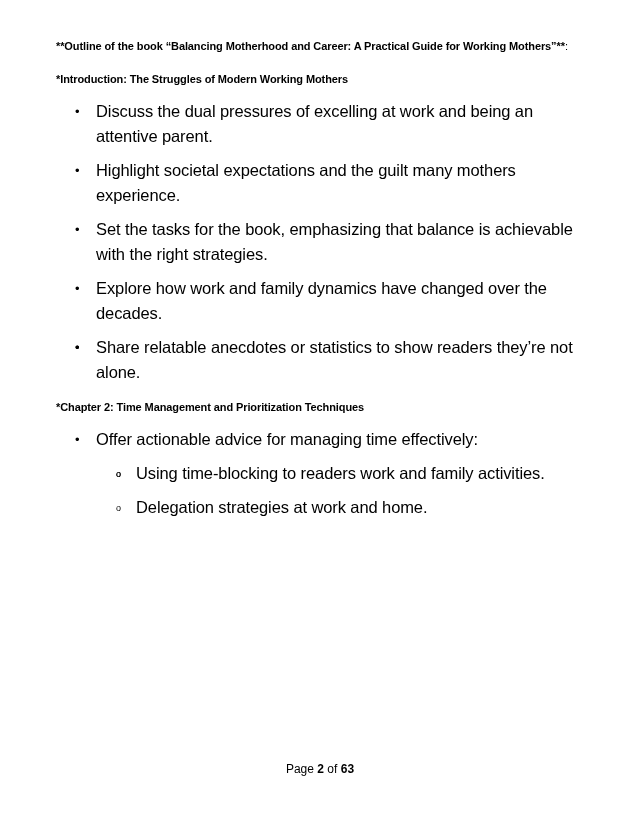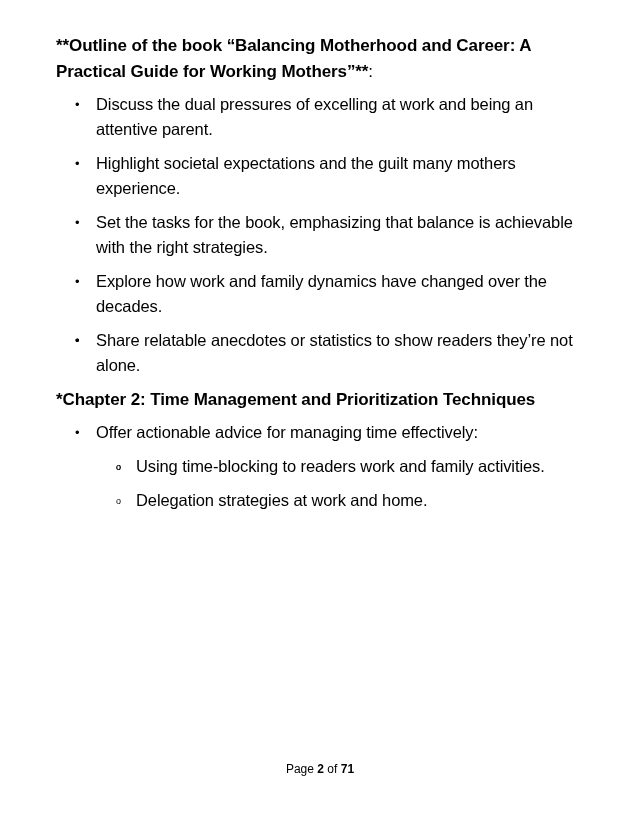--- a/index.html
+++ b/index.html
@@ -16,21 +16,21 @@
       color: #000000;
     }
     .page {
       position: absolute;
       left: 56px;
       top: 33px;
       width: 530px;
     }
     .heading {
       font-weight: bold;
-      font-size: 17px;
+      font-size: 11px;
       line-height: 26px;
       margin: 0 0 7px 0;
       letter-spacing: -0.1px;
     }
     .heading .plain {
       font-weight: normal;
     }
     ul.l1 {
       list-style: none;
       margin: 0 0 7px 0;
@@ -79,20 +79,21 @@
       line-height: 16px;
     }
     .footer b { font-weight: bold; }
   </style>
 </head>
 <body>
 
 <div class="page">
   <p class="heading"><span>**Outline of the book “Balancing Motherhood and Career: A Practical Guide for Working Mothers”**</span><span class="plain">:</span></p>
 
+  <p class="heading">*Introduction: The Struggles of Modern Working Mothers</p>
   <ul class="l1">
     <li><span class="bullet">•</span><span>Discuss the dual pressures of excelling at work and being an attentive parent.</span></li>
     <li><span class="bullet">•</span><span>Highlight societal expectations and the guilt many mothers experience.</span></li>
     <li><span class="bullet">•</span><span>Set the tasks for the book, emphasizing that balance is achievable with the right strategies.</span></li>
   </ul>
 
   <ul class="l1">
     <li><span class="bullet">•</span><span>Explore how work and family dynamics have changed over the decades.</span></li>
     <li><span class="bullet">•</span></li>
     <li><span class="bullet">•</span><span>Share relatable anecdotes or statistics to show readers they’re not alone.</span></li>
@@ -107,14 +108,14 @@
         <li><span class="bullet">o</span><span>Delegation strategies at work and home.</span></li>
       </ul>
     </li>
   </ul>
 </div>
 
 <div class="footer">
   <span>Page</span>
   <b>2</b>
   <span>of</span>
-  <b>71</b>
+  <b>63</b>
 </div>
 
 </body></html>

